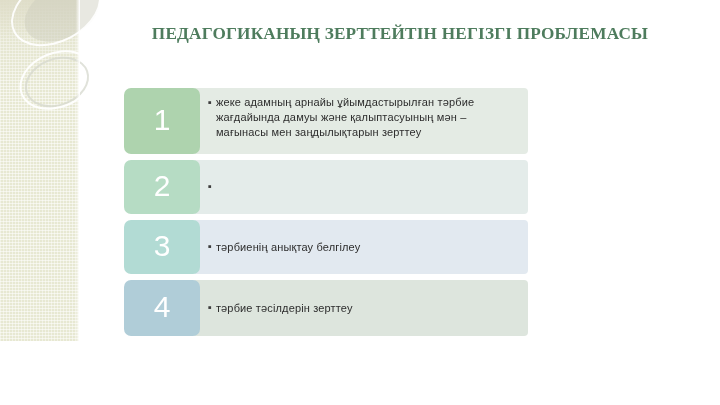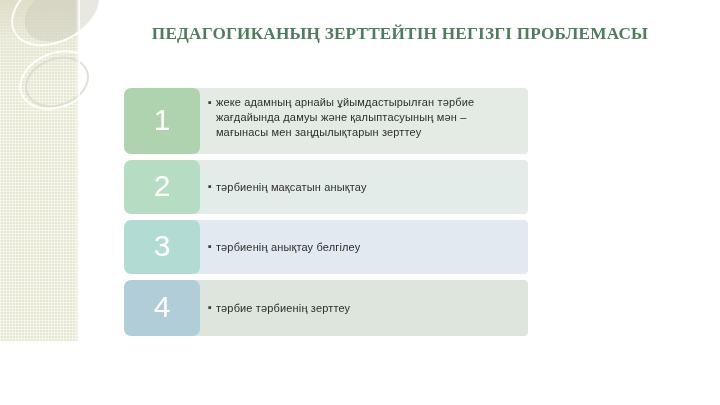--- a/index.html
+++ b/index.html
@@ -213,34 +213,33 @@
       <div class="item-panel" style="background: rgb(228, 235, 228);">
         <span class="item-bullet">▪</span>
         <span class="item-text">жеке адамның арнайы ұйымдастырылған тәрбие жағдайында дамуы және қалыптасуының мән – мағынасы мен заңдылықтарын зерттеу</span>
       </div>
     </div>
 
     <div class="item-row" id="item-row-2">
       <div class="item-badge" style="background: rgb(182, 220, 196);">2</div>
       <div class="item-panel" style="background: rgb(228, 236, 234);">
         <span class="item-bullet">▪</span>
-        <span class="item-text">тәрбиенің мақсатын анықтау</span>
       </div>
     </div>
 
     <div class="item-row" id="item-row-3">
       <div class="item-badge" style="background: rgb(178, 219, 212);">3</div>
       <div class="item-panel" style="background: rgb(226, 233, 240);">
         <span class="item-bullet">▪</span>
         <span class="item-text">тәрбиенің анықтау белгілеу</span>
       </div>
     </div>
 
     <div class="item-row" id="item-row-4">
       <div class="item-badge" style="background: rgb(176, 205, 216);">4</div>
       <div class="item-panel" style="background: rgb(221, 229, 221);">
         <span class="item-bullet">▪</span>
-        <span class="item-text">тәрбие тәрбиенің зерттеу</span>
+        <span class="item-text">тәрбие тәсілдерін зерттеу</span>
       </div>
     </div>
 
   </div>
 </div>
 
 </body></html>

